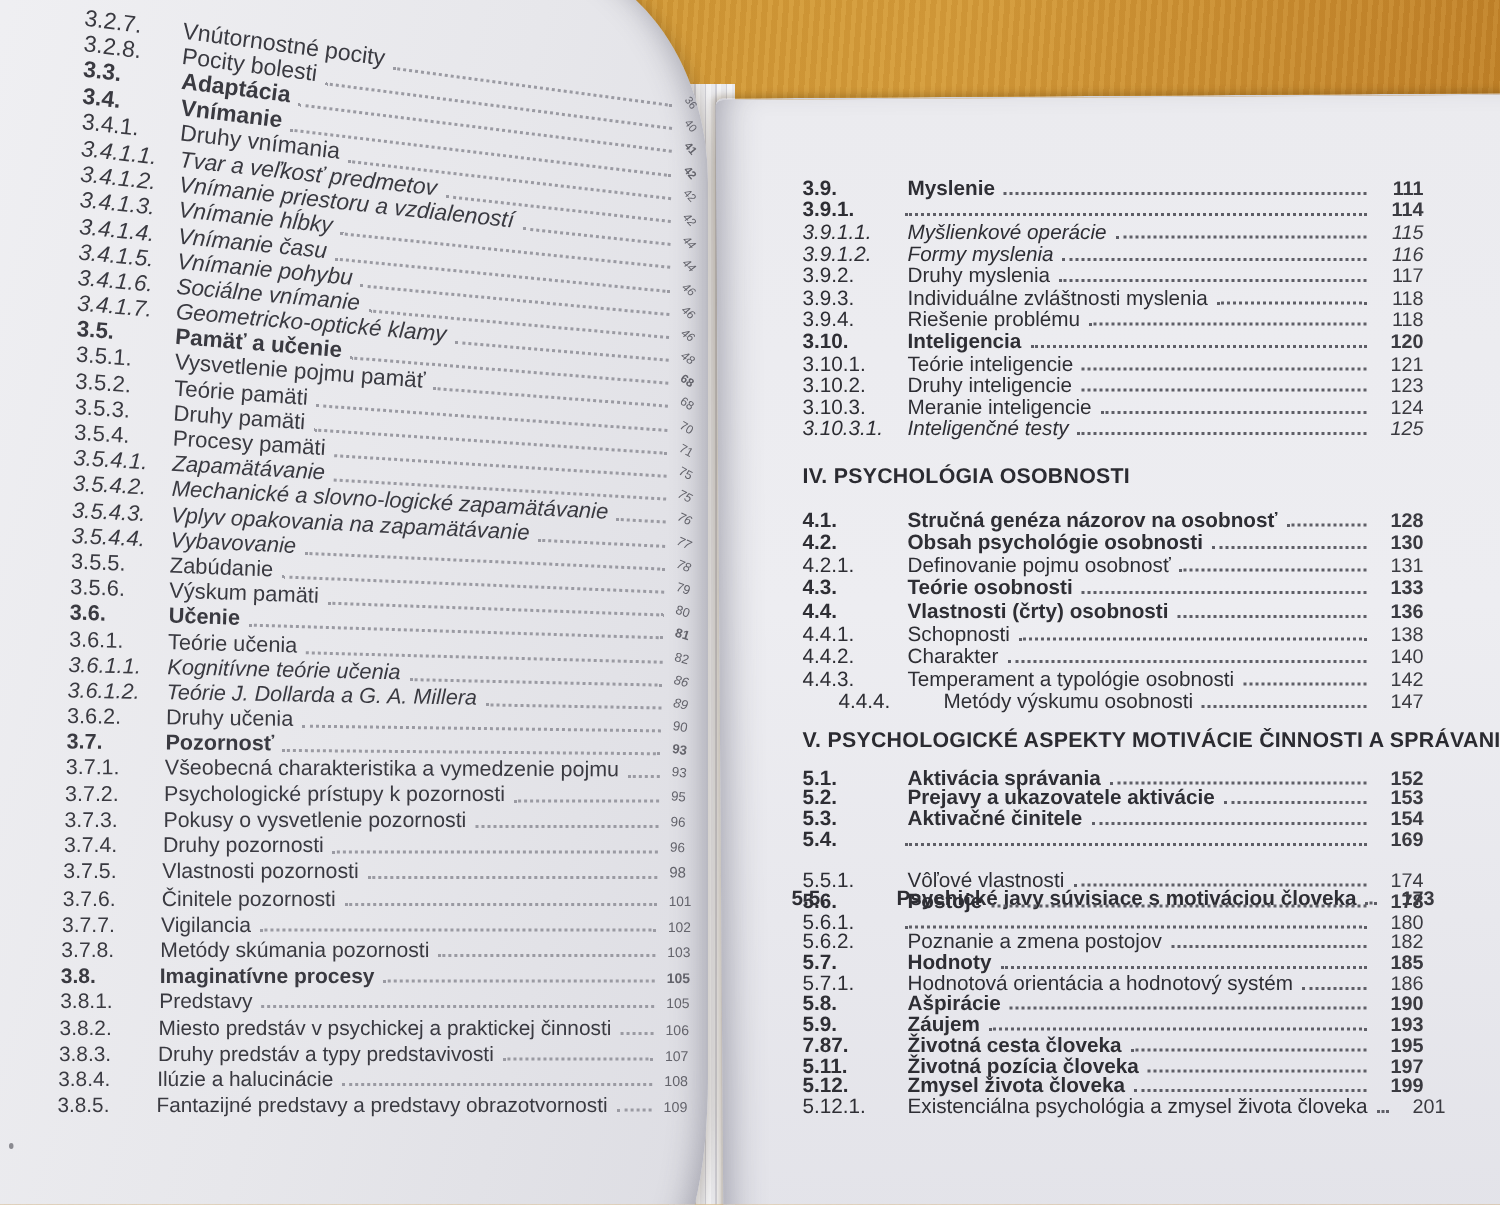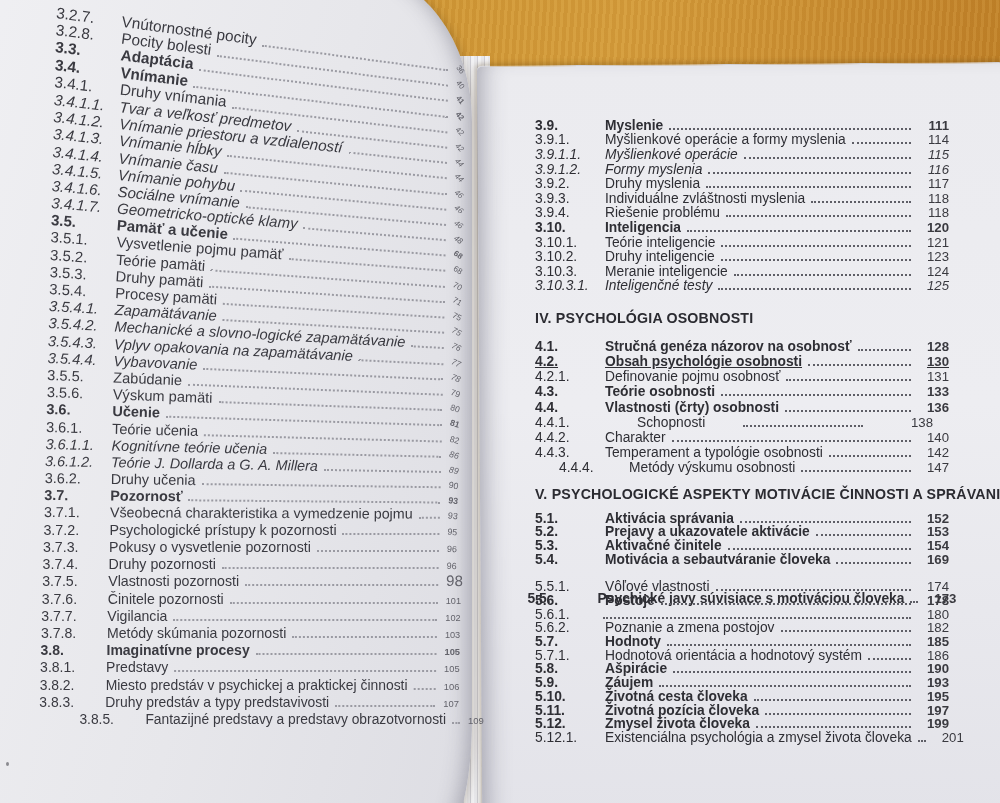--- a/index.html
+++ b/index.html
@@ -253,21 +253,21 @@
       <div class="row" style="transform: translateX(4.6px) rotate(0deg); font-size: 14.2px;">
         <span class="num">3.7.4.</span>
         <span class="title">Druhy pozornosti</span>
         <span class="dots"></span>
         <span class="pg"><span style="transform: rotate(3deg); font-size: 9px;">96</span></span>
       </div>
       <div class="row" style="transform: translateX(4.2px) rotate(0deg); font-size: 14.2px;">
         <span class="num">3.7.5.</span>
         <span class="title">Vlastnosti pozornosti</span>
         <span class="dots"></span>
-        <span class="pg"><span style="transform: rotate(1deg); font-size: 15px;">98</span></span>
+        <span class="pg"><span style="transform: rotate(1deg); font-size: 10px;">98</span></span>
       </div>
       <div class="row" style="transform: translateX(3.8px) rotate(0deg); font-size: 14.1px;">
         <span class="num">3.7.6.</span>
         <span class="title">Činitele pozornosti</span>
         <span class="dots"></span>
         <span class="pg"><span style="transform: rotate(0deg); font-size: 9.1px;">101</span></span>
       </div>
       <div class="row" style="transform: translateX(3.3px) rotate(0deg); font-size: 14.1px;">
         <span class="num">3.7.7.</span>
         <span class="title">Vigilancia</span>
@@ -297,37 +297,42 @@
         <span class="title">Miesto predstáv v psychickej a praktickej činnosti</span>
         <span class="dots"></span>
         <span class="pg"><span style="transform: rotate(0deg); font-size: 9.4px;">106</span></span>
       </div>
       <div class="row" style="transform: translateX(1.3px) rotate(0deg); font-size: 13.9px;">
         <span class="num">3.8.3.</span>
         <span class="title">Druhy predstáv a typy predstavivosti</span>
         <span class="dots"></span>
         <span class="pg"><span style="transform: rotate(0deg); font-size: 9.4px;">107</span></span>
       </div>
-      <div class="row" style="transform: translateX(0.4px) rotate(0deg); font-size: 13.8px; margin-left: 41px;">
+      <div class="row" style="transform: translateX(0.8px) rotate(0deg); font-size: 13.9px;">
+        <span class="num">3.8.4.</span>
+        <span class="title">Ilúzie a halucinácie</span>
+        <span class="dots"></span>
+        <span class="pg"><span style="transform: rotate(0deg); font-size: 9.5px;">108</span></span>
+      </div>
+      <div class="row" style="transform: translateX(0.4px) rotate(0deg); font-size: 13.8px;">
         <span class="num">3.8.5.</span>
         <span class="title">Fantazijné predstavy a predstavy obrazotvornosti</span>
         <span class="dots"></span>
         <span class="pg"><span style="transform: rotate(0deg); font-size: 9.5px;">109</span></span>
       </div>
     </div>
   <div class="toc toc-right" id="toc-right">
       <div class="row b" style="position: absolute; left: 0px; right: 0px; top: 118px;">
         <span class="num">3.9.</span>
         <span class="title">Myslenie</span>
         <span class="dots"></span>
         <span class="pg">111</span>
       </div>
-      <div class="row" style="position: absolute; left: 0px; right: 0px; top: 132.6px;">
+      <div class="row" style="position: absolute; left: 0px; right: 0px; top: 132.6px; font-weight: bold;">
         <span class="num">3.9.1.</span>
-        <span class="title">Myšlienkové operácie a formy myslenia</span>
         <span class="dots"></span>
         <span class="pg">114</span>
       </div>
       <div class="row i" style="position: absolute; left: 0px; right: 0px; top: 147.2px;">
         <span class="num">3.9.1.1.</span>
         <span class="title">Myšlienkové operácie</span>
         <span class="dots"></span>
         <span class="pg">115</span>
       </div>
       <div class="row i" style="position: absolute; left: 0px; right: 0px; top: 161.8px;">
@@ -383,21 +388,21 @@
         <span class="title">Inteligenčné testy</span>
         <span class="dots"></span>
         <span class="pg">125</span>
       </div>
       <div class="row b" style="position: absolute; left: 0px; right: 0px; top: 339px;">
         <span class="num">4.1.</span>
         <span class="title">Stručná genéza názorov na osobnosť</span>
         <span class="dots"></span>
         <span class="pg">128</span>
       </div>
-      <div class="row b" style="position: absolute; left: 0px; right: 0px; top: 354.2px; text-decoration: underline;">
+      <div class="row b" style="position: absolute; left: 0px; right: 0px; top: 354.2px;">
         <span class="num">4.2.</span>
         <span class="title">Obsah psychológie osobnosti</span>
         <span class="dots"></span>
         <span class="pg">130</span>
       </div>
       <div class="row" style="position: absolute; left: 0px; right: 0px; top: 369.4px;">
         <span class="num">4.2.1.</span>
         <span class="title">Definovanie pojmu osobnosť</span>
         <span class="dots"></span>
         <span class="pg">131</span>
@@ -407,21 +412,21 @@
         <span class="title">Teórie osobnosti</span>
         <span class="dots"></span>
         <span class="pg">133</span>
       </div>
       <div class="row b" style="position: absolute; left: 0px; right: 0px; top: 399.8px;">
         <span class="num">4.4.</span>
         <span class="title">Vlastnosti (črty) osobnosti</span>
         <span class="dots"></span>
         <span class="pg">136</span>
       </div>
-      <div class="row" style="position: absolute; left: 0px; right: 16px; top: 415px; gap: 32px;">
+      <div class="row" style="position: absolute; left: 0px; right: 0px; top: 415px;">
         <span class="num">4.4.1.</span>
         <span class="title">Schopnosti</span>
         <span class="dots"></span>
         <span class="pg">138</span>
       </div>
       <div class="row" style="position: absolute; left: 0px; right: 0px; top: 430.2px;">
         <span class="num">4.4.2.</span>
         <span class="title">Charakter</span>
         <span class="dots"></span>
         <span class="pg">140</span>
@@ -451,21 +456,20 @@
         <span class="pg">153</span>
       </div>
       <div class="row b" style="position: absolute; left: 0px; right: 0px; top: 538.4px;">
         <span class="num">5.3.</span>
         <span class="title">Aktivačné činitele</span>
         <span class="dots"></span>
         <span class="pg">154</span>
       </div>
       <div class="row b" style="position: absolute; left: 0px; right: 0px; top: 552.1px;">
         <span class="num">5.4.</span>
-        <span class="title">Motivácia a sebautváranie človeka</span>
         <span class="dots"></span>
         <span class="pg">169</span>
       </div>
       <div class="row b" style="position: absolute; left: 0px; right: 0px; top: 591px; justify-content: center;">
         <span class="num">5.5.</span>
         <span class="title">Psychické javy súvisiace s motiváciou človeka</span>
         <span class="dots"></span>
         <span class="pg">173</span>
       </div>
       <div class="row" style="position: absolute; left: 0px; right: 0px; top: 579.5px;">
@@ -509,21 +513,21 @@
         <span class="dots"></span>
         <span class="pg">190</span>
       </div>
       <div class="row b" style="position: absolute; left: 0px; right: 0px; top: 675.4px;">
         <span class="num">5.9.</span>
         <span class="title">Záujem</span>
         <span class="dots"></span>
         <span class="pg">193</span>
       </div>
       <div class="row b" style="position: absolute; left: 0px; right: 0px; top: 689.1px;">
-        <span class="num">5.10.</span>
+        <span class="num">7.87.</span>
         <span class="title">Životná cesta človeka</span>
         <span class="dots"></span>
         <span class="pg">195</span>
       </div>
       <div class="row b" style="position: absolute; left: 0px; right: 0px; top: 702.8px;">
         <span class="num">5.11.</span>
         <span class="title">Životná pozícia človeka</span>
         <span class="dots"></span>
         <span class="pg">197</span>
       </div>

